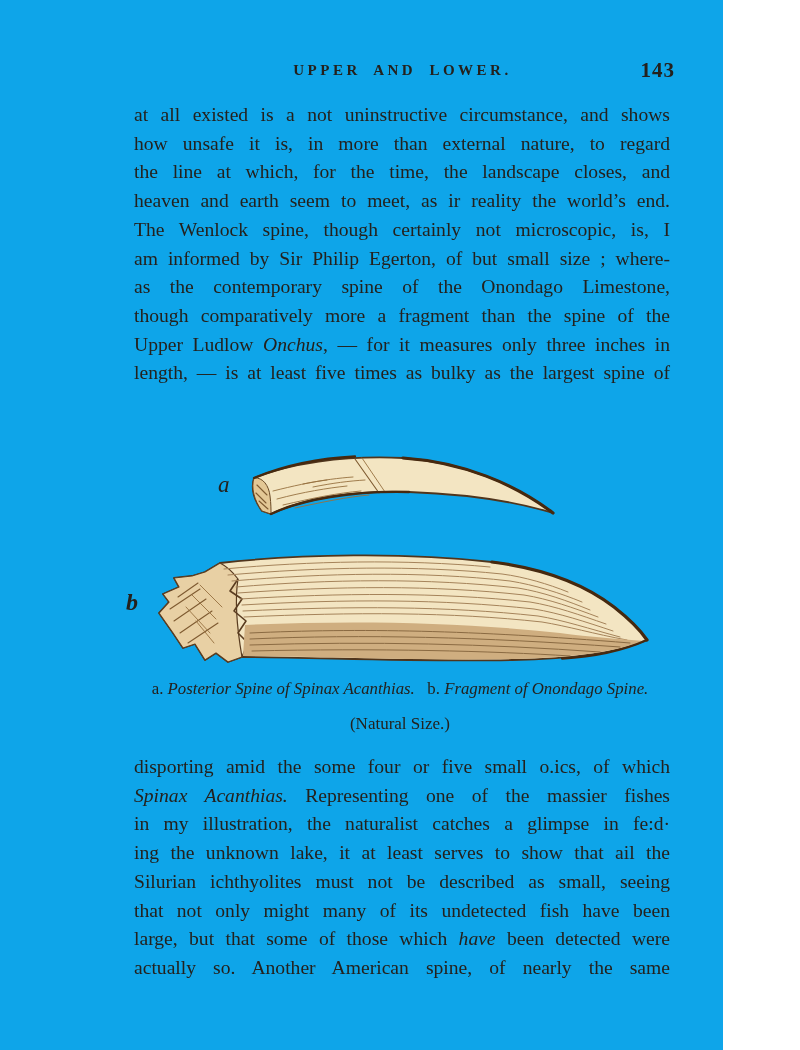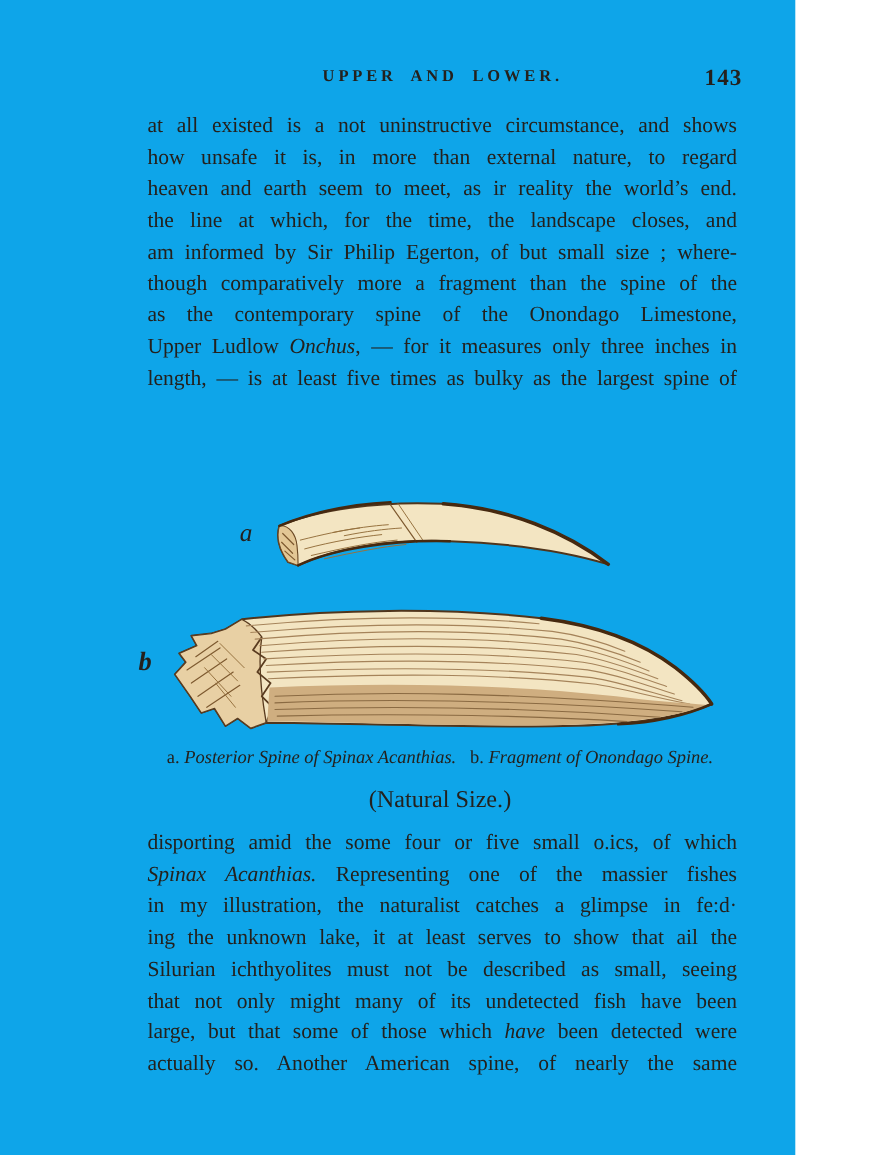--- a/index.html
+++ b/index.html
@@ -51,21 +51,21 @@
     top:589px;left:126px;
     font-size:24px;font-style:italic;font-weight:bold;
   }
   .caption{
     top:679px;left:110px;width:580px;
     font-size:16.8px;
   }
   .caption .line{text-align:left;text-align-last:center;}
   .size-note{
     top:714px;left:110px;width:580px;
-    text-align:center;font-size:22px;
+    text-align:center;font-size:17px;
   }
   
   .outline{fill:none;stroke:#50351c;stroke-width:1.8;stroke-linejoin:round;}
   .heavy{fill:none;stroke:#46290f;stroke-width:3.2;stroke-linecap:round;}
   .heavy2{fill:none;stroke:#46290f;stroke-width:2.3;stroke-linecap:round;}
   .hatch{fill:none;stroke:#96713f;stroke-width:0.9;stroke-linecap:round;}
   .hatchd{fill:none;stroke:#7e5a30;stroke-width:1.1;stroke-linecap:round;}
   .stria{fill:none;stroke:#a5835a;stroke-width:1;stroke-linecap:round;}
   .striad{fill:none;stroke:#8a6a42;stroke-width:1;stroke-linecap:round;}
   .breakline{fill:none;stroke:#5a3c20;stroke-width:1.6;stroke-linejoin:round;}
@@ -76,25 +76,26 @@
 <div class="page">
 
   <div class="abs header-row">
     <div class="running-title">UPPER AND LOWER.</div>
     <div class="page-number">143</div>
   </div>
 
   <div class="abs para para1">
       <div class="line"><span>at all existed is a not uninstructive circumstance, and shows</span></div>
       <div class="line"><span>how unsafe it is, in more than external nature, to regard</span></div>
+      <div class="line"><span>the line at which, for the time, the landscape closes, and</span></div>
       <div class="line"><span>heaven and earth seem to meet, as ir reality the world’s end.</span></div>
-      <div class="line"><span>the line at which, for the time, the landscape closes, and</span></div>
+      <div class="line"><span>The Wenlock spine, though certainly not microscopic, is, I</span></div>
       <div class="line"><span>am informed by Sir Philip Egerton, of but small size ; where-</span></div>
+      <div class="line"><span>as the contemporary spine of the Onondago Limestone,</span></div>
       <div class="line"><span>though comparatively more a fragment than the spine of the</span></div>
-      <div class="line"><span>as the contemporary spine of the Onondago Limestone,</span></div>
       <div class="line"><span>Upper Ludlow </span><span class="it">Onchus</span><span>, — for it measures only three inches in</span></div>
       <div class="line"><span>length, — is at least five times as bulky as the largest spine of</span></div>
     </div>
 
 
   <div class="abs label-a">a</div>
   <div class="abs spine-a">
     <svg width="320" height="74" viewBox="0 0 320 74">
       <path class="outline" style="fill:#f3e5c2" d="M 11 27 C 45 13, 100 4, 160 7 C 220 11, 272 33, 310 62
                C 274 51, 222 43, 166 41 C 112 39, 62 47, 28 63

